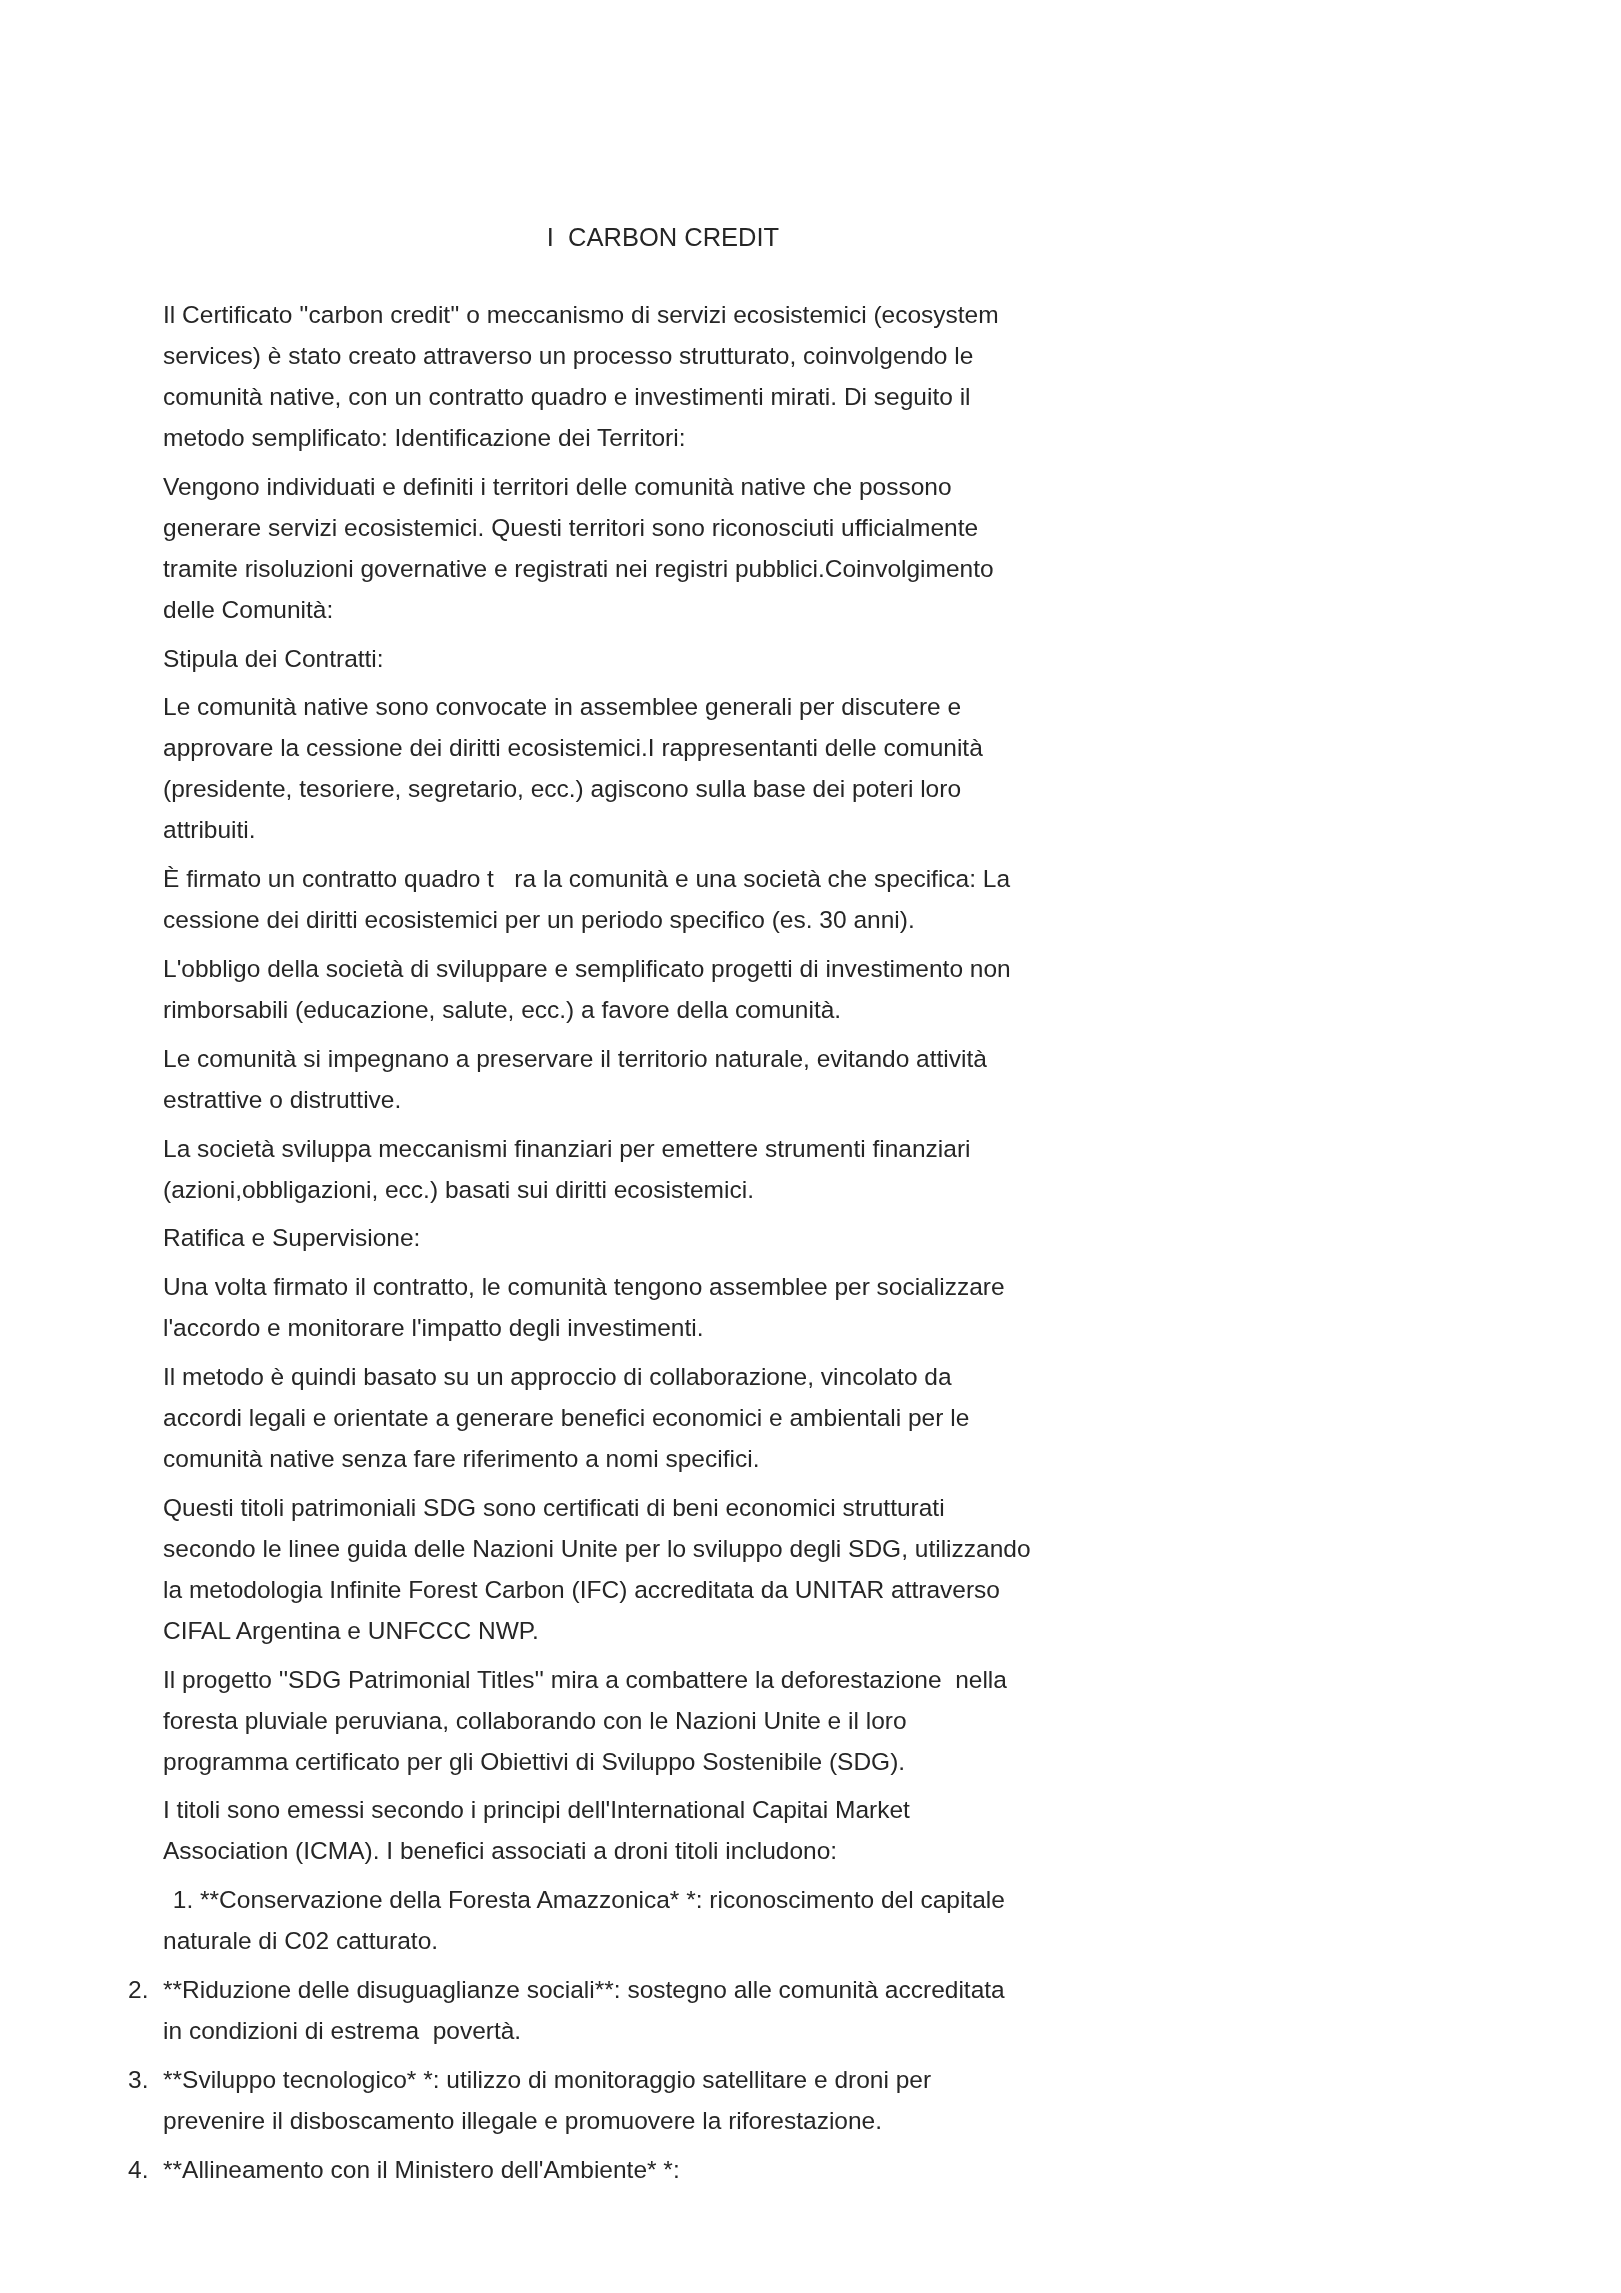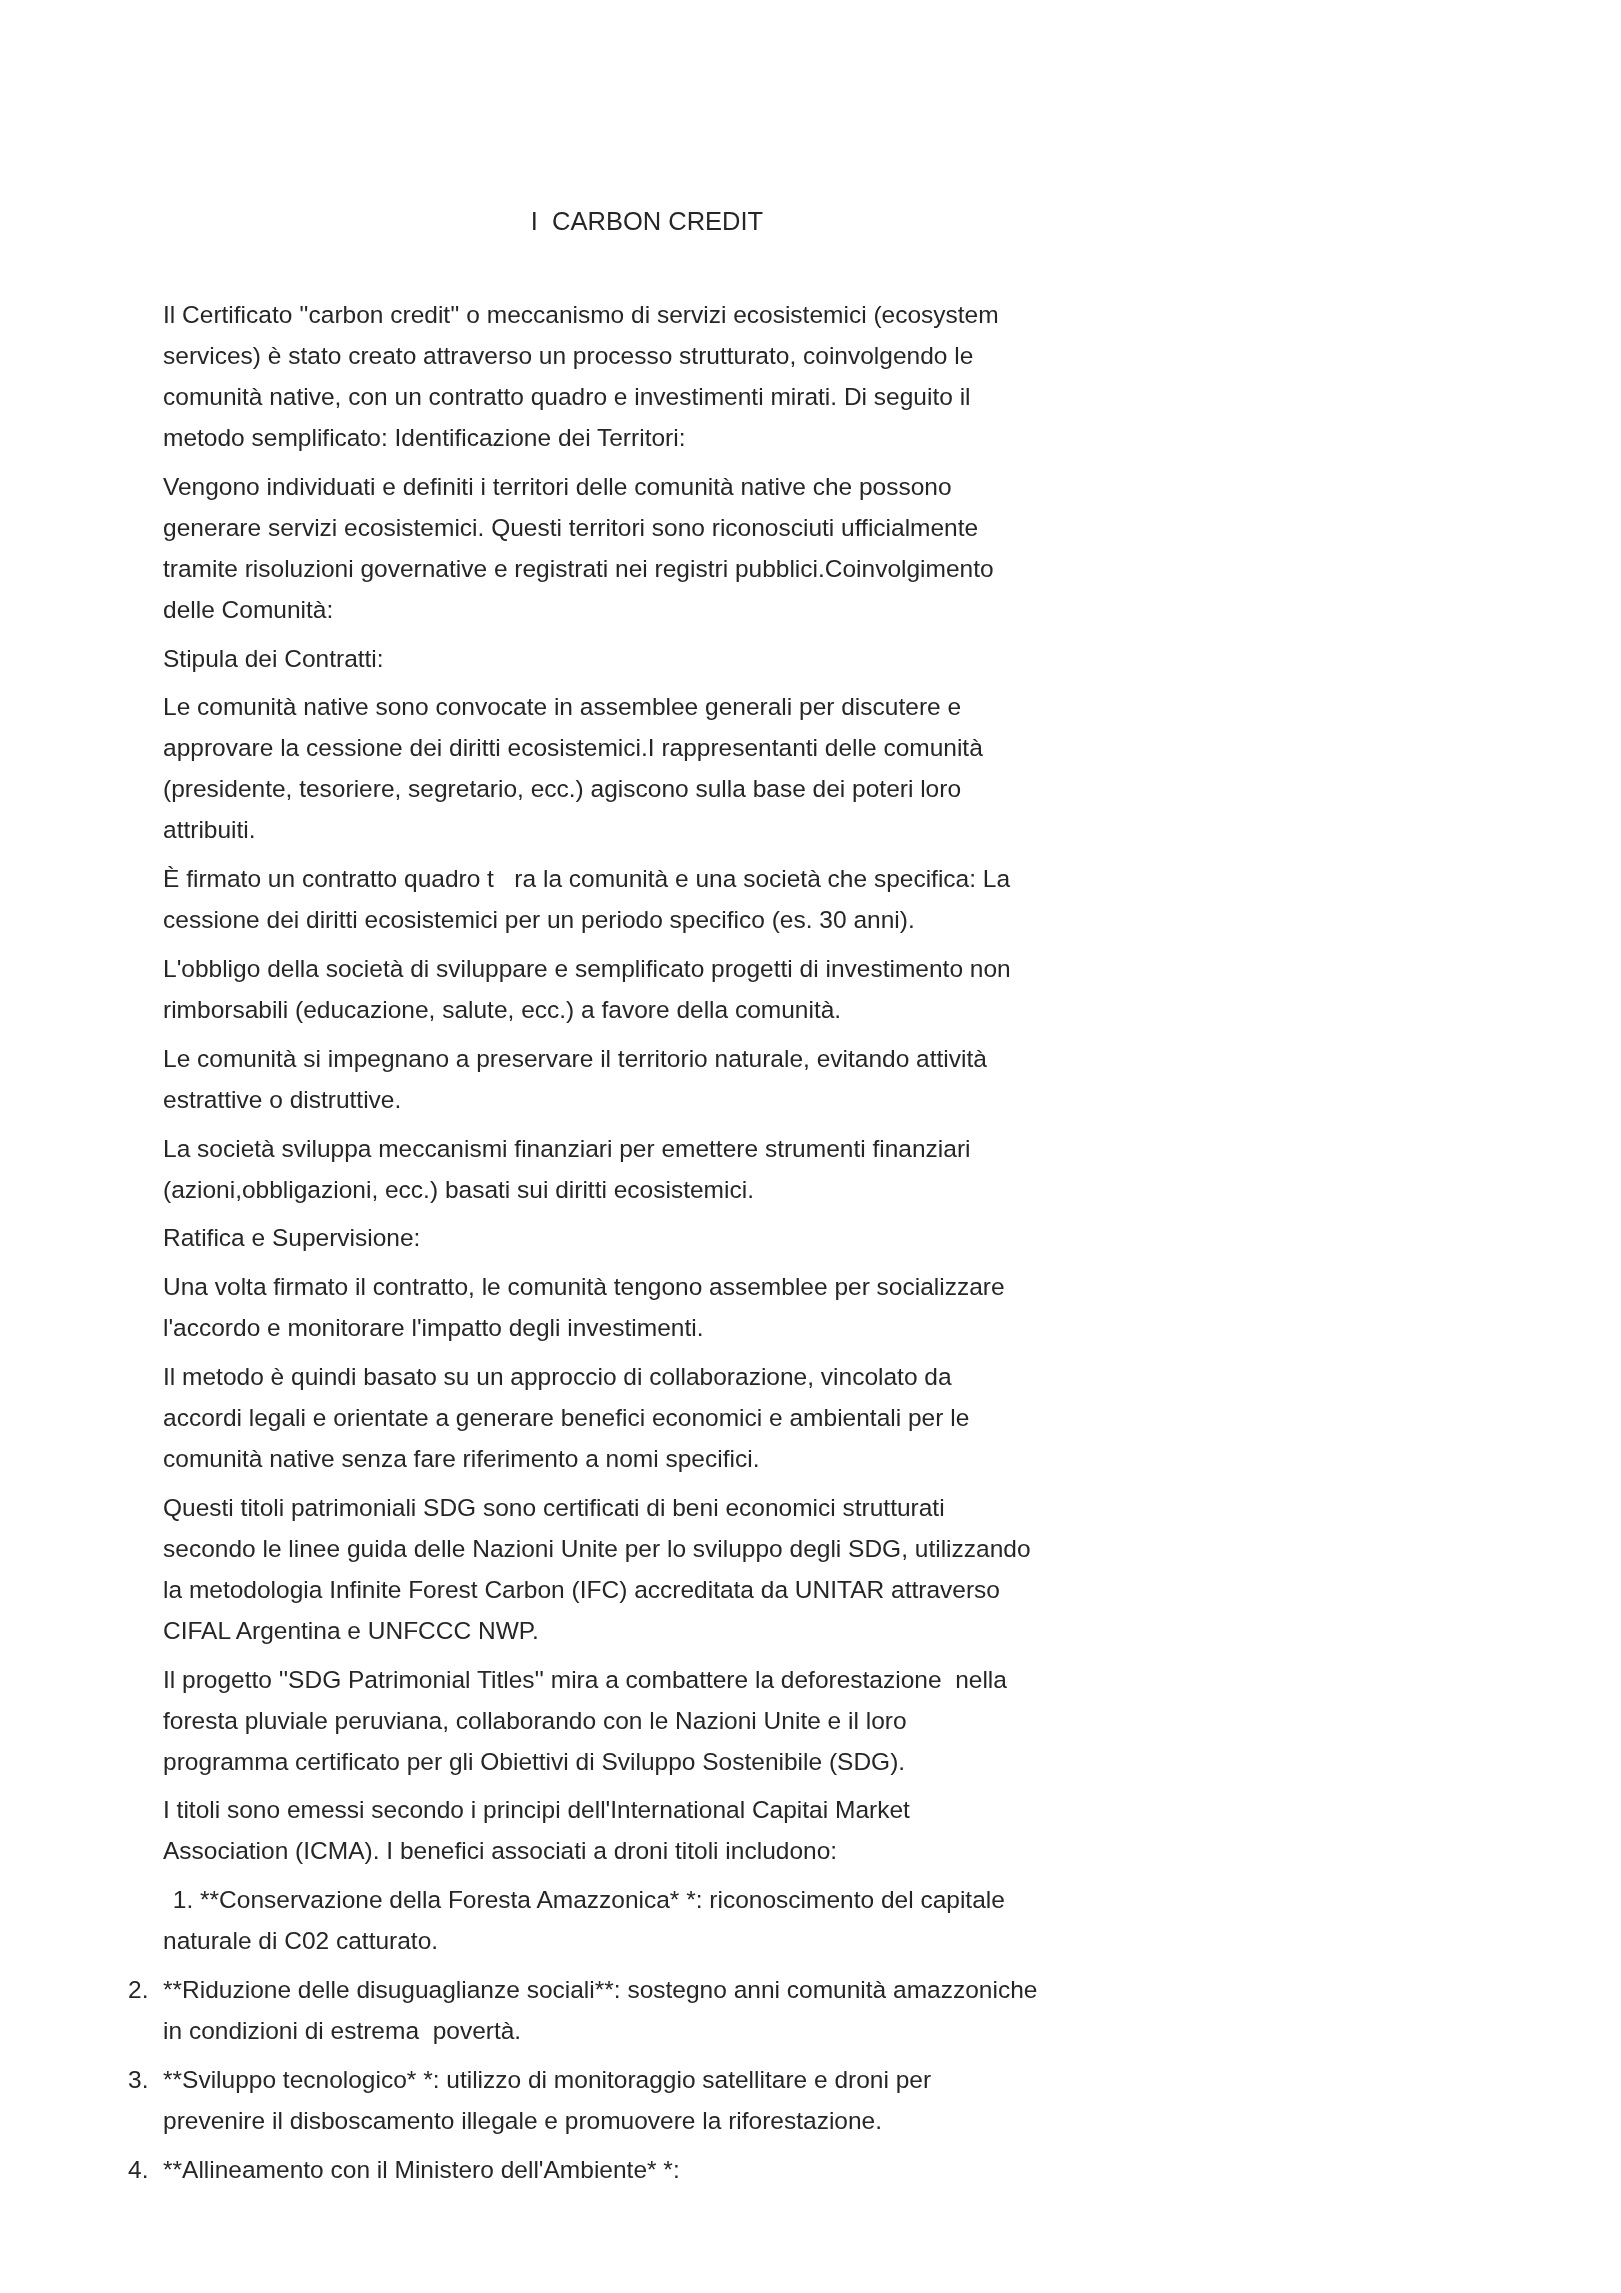--- a/index.html
+++ b/index.html
@@ -18,21 +18,21 @@
     width: 1621px;
     height: 2294px;
     background: #ffffff;
     overflow: hidden;
   }
   .doc-title {
     position: absolute;
     top: 201px;
     left: 157px;
     width: 980px;
-    margin: 0;
+    margin: 16px;
     text-align: center;
     font-size: 25.5px;
     line-height: 41px;
     font-weight: 400;
     white-space: pre;
     color: #262626;
   }
   .content {
     position: absolute;
     top: 294px;
@@ -107,21 +107,21 @@
     <p class="para">Il progetto ''SDG Patrimonial Titles'' mira a combattere la deforestazione  nella
 foresta pluviale peruviana, collaborando con le Nazioni Unite e il loro
 programma certificato per gli Obiettivi di Sviluppo Sostenibile (SDG).</p>
     <p class="para">I titoli sono emessi secondo i principi dell'International Capitai Market
 Association (ICMA). I benefici associati a droni titoli includono:</p>
     <p class="para indent-first">1. **Conservazione della Foresta Amazzonica* *: riconoscimento del capitale
 naturale di C02 catturato.</p>
 
     <div class="list-row">
       <span class="num">2.</span>
-      <p class="para">**Riduzione delle disuguaglianze sociali**: sostegno anni comunità amazzoniche
+      <p class="para">**Riduzione delle disuguaglianze sociali**: sostegno alle comunità accreditata
 in condizioni di estrema  povertà.</p>
     </div>
 
     <div class="list-row">
       <span class="num">3.</span>
       <p class="para">**Sviluppo tecnologico* *: utilizzo di monitoraggio satellitare e droni per
 prevenire il disboscamento illegale e promuovere la riforestazione.</p>
     </div>
 
     <div class="list-row">

